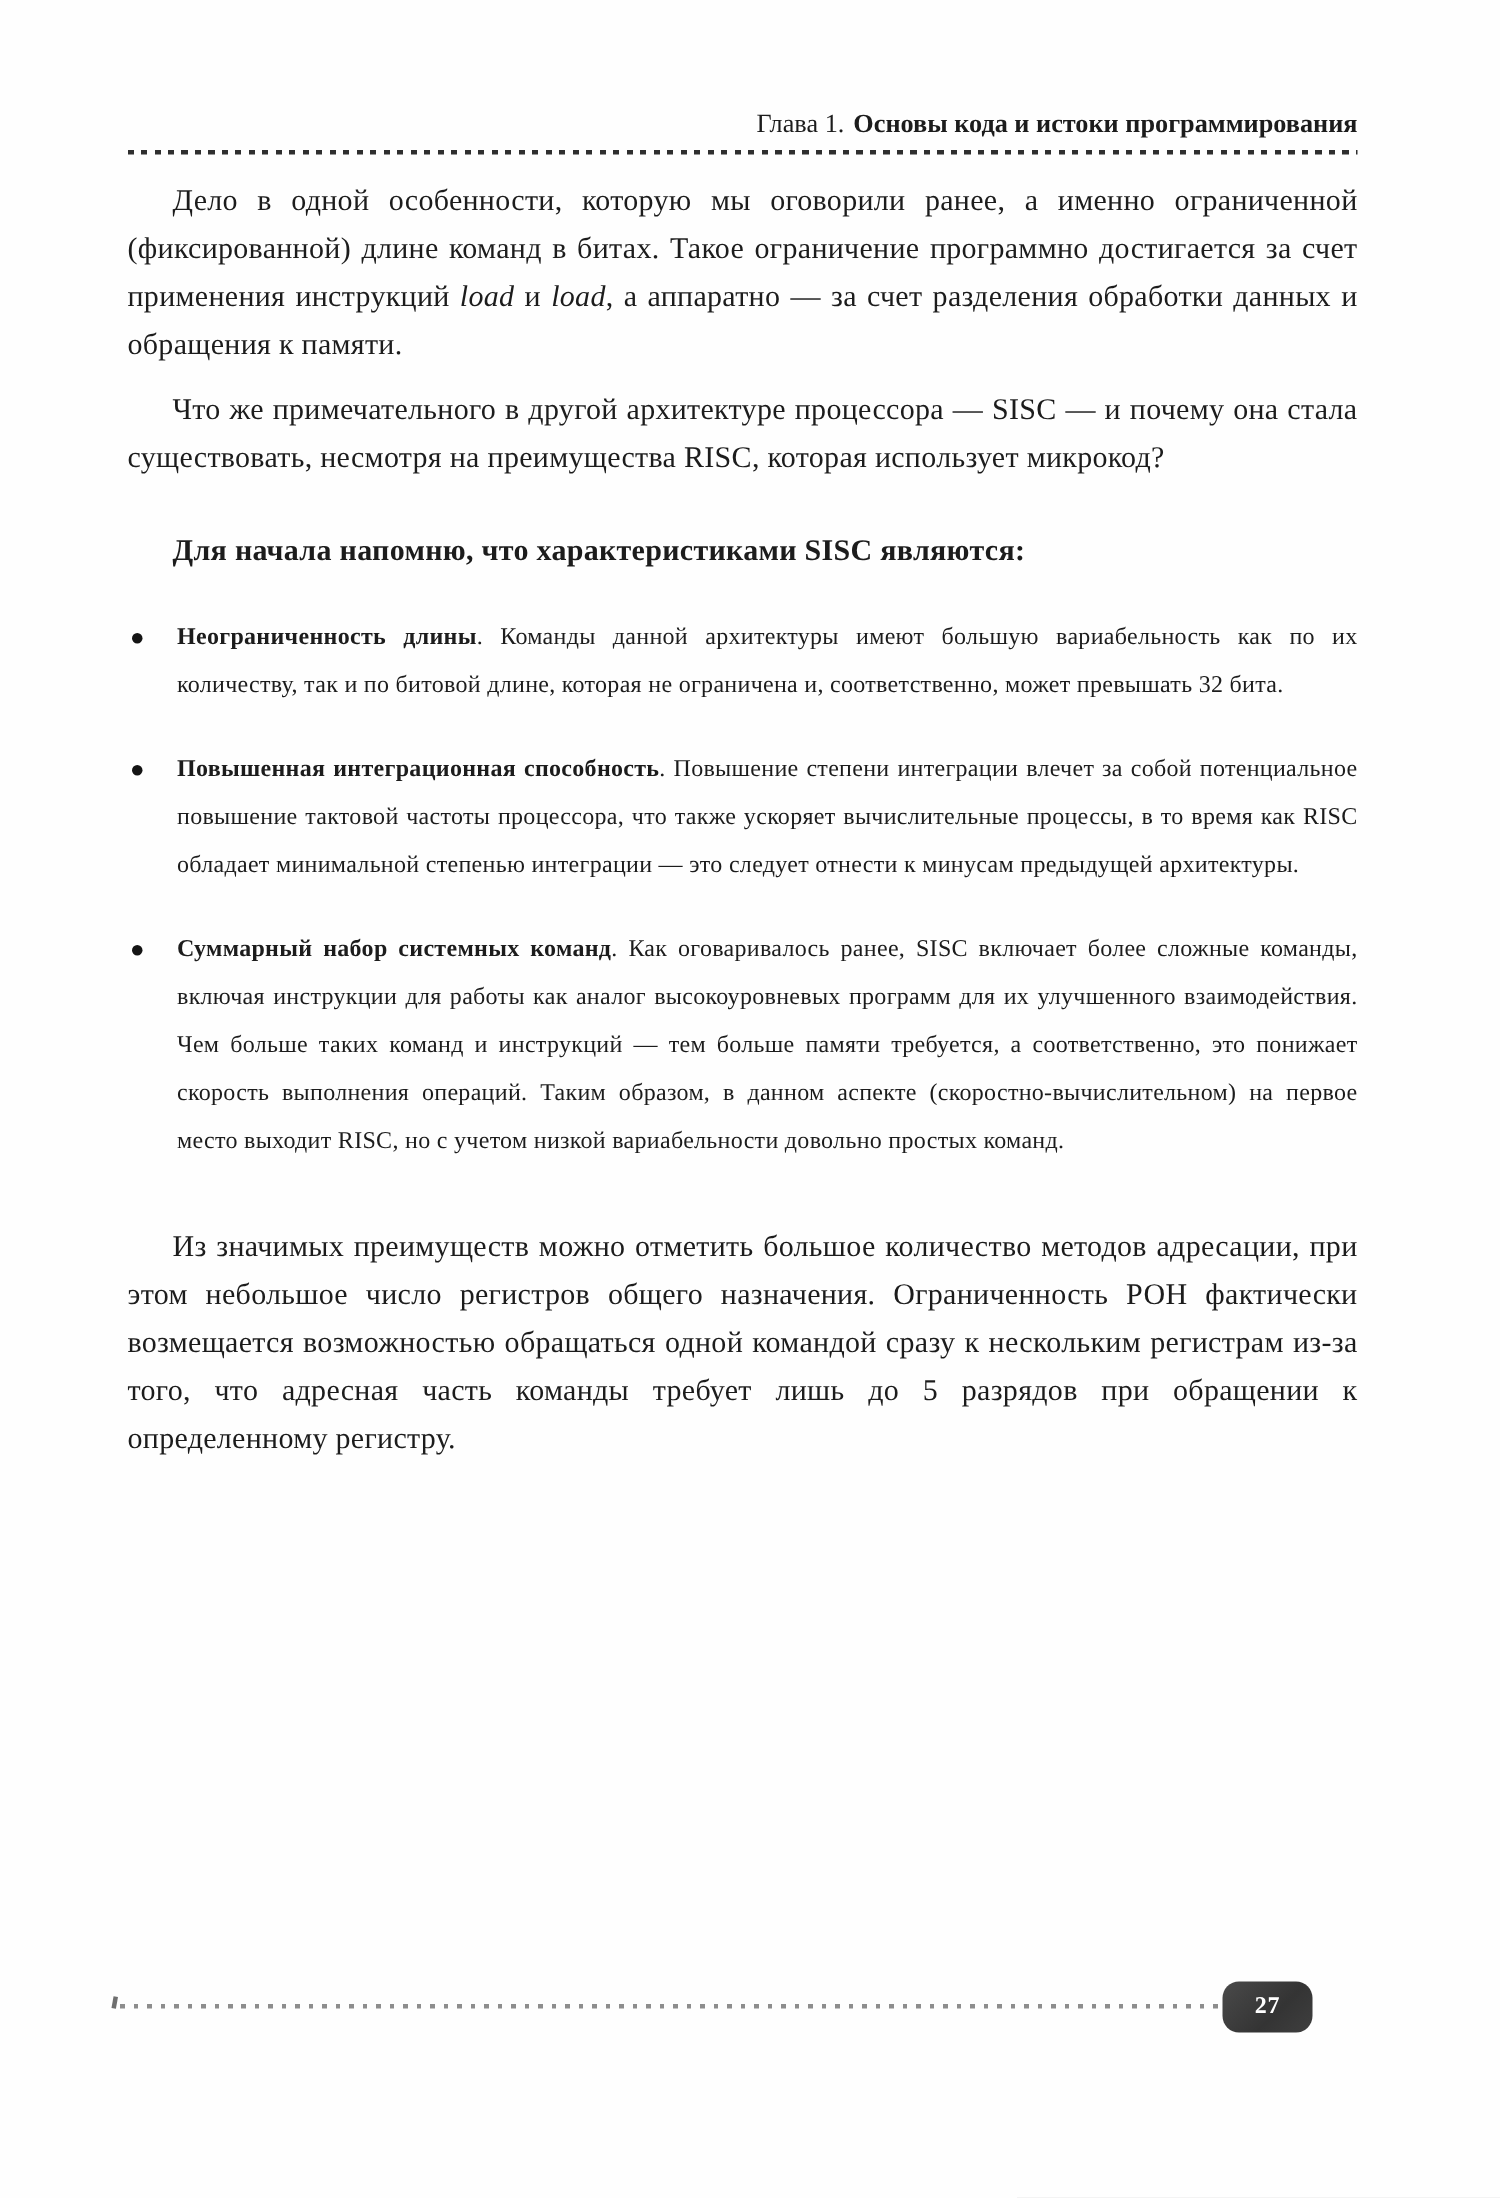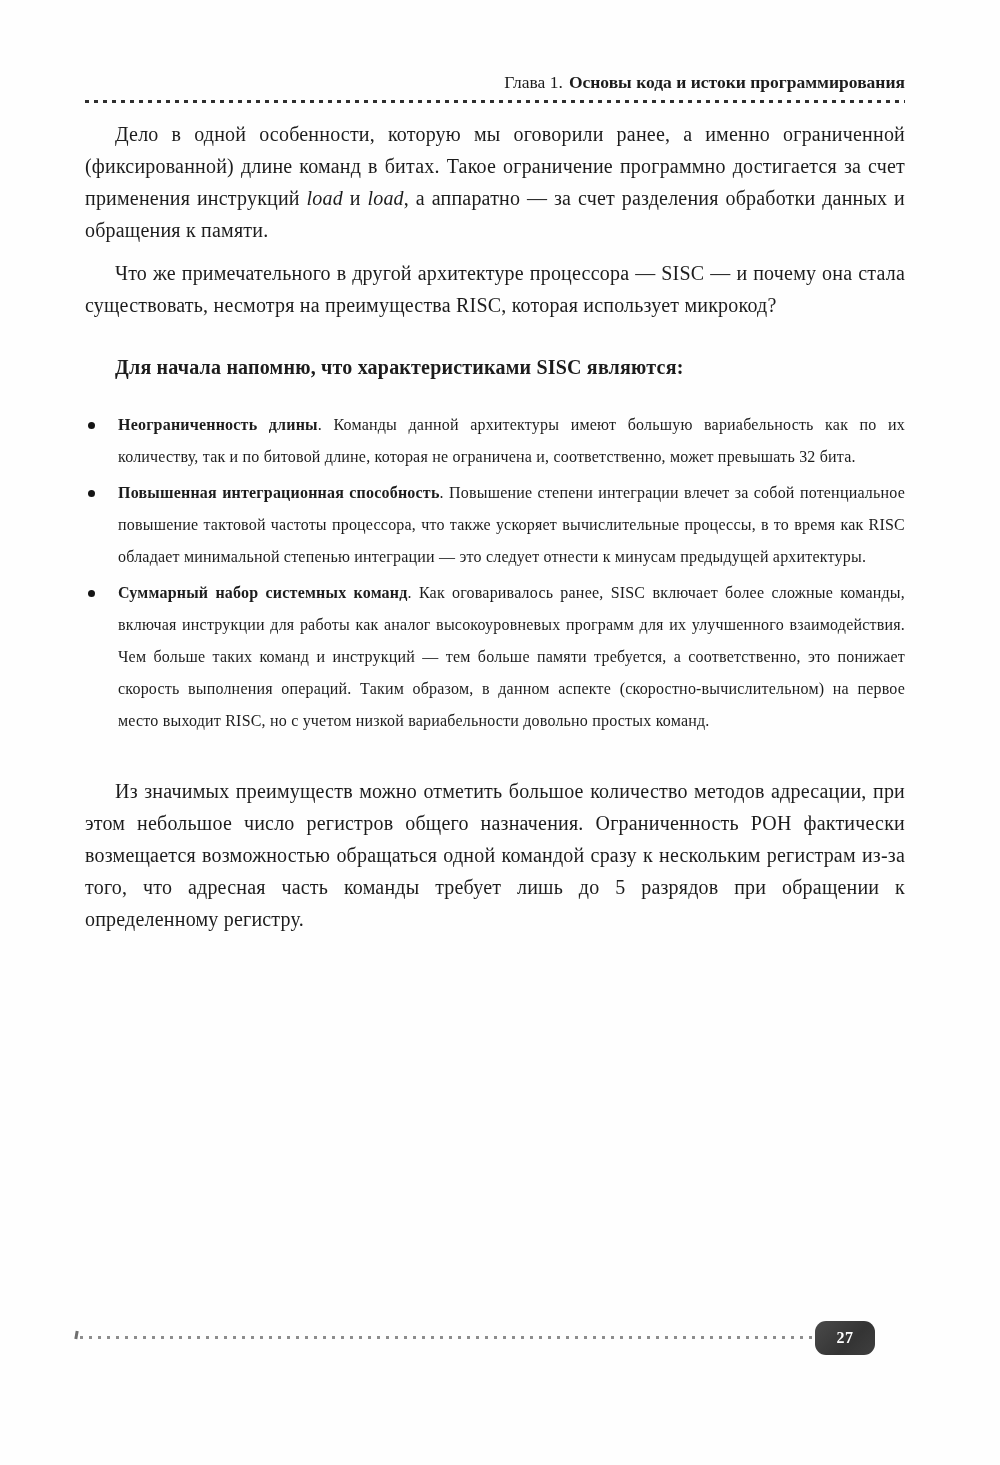--- a/index.html
+++ b/index.html
@@ -33,21 +33,21 @@
     text-align:justify;
     letter-spacing:0.2px;
   }
   .indent{text-indent:30px;}
   .mt-p1{margin-top:15px;}
   .mt-para{margin-top:11px;}
   .mt-p3{margin-top:30px;font-weight:bold;}
   .mt-p4{margin-top:38px;}
   .mt-p5{margin-top:11px;}
   .bullets{margin:26px 0 0 0;padding:0;list-style:none;}
-  .bullet-item{display:flex;margin-top:4px;}
+  .bullet-item{display:flex;margin-top:24px;}
   .bullet-item:first-child{margin-top:0;}
   .bullet-dot{
     flex:0 0 auto;
     width:7px;height:7px;border-radius:50%;
     background:#141414;
     margin:13px 23px 0 3px;
   }
   .bullet-text{
     flex:1;margin:0;
     font-size:16px;line-height:32px;

